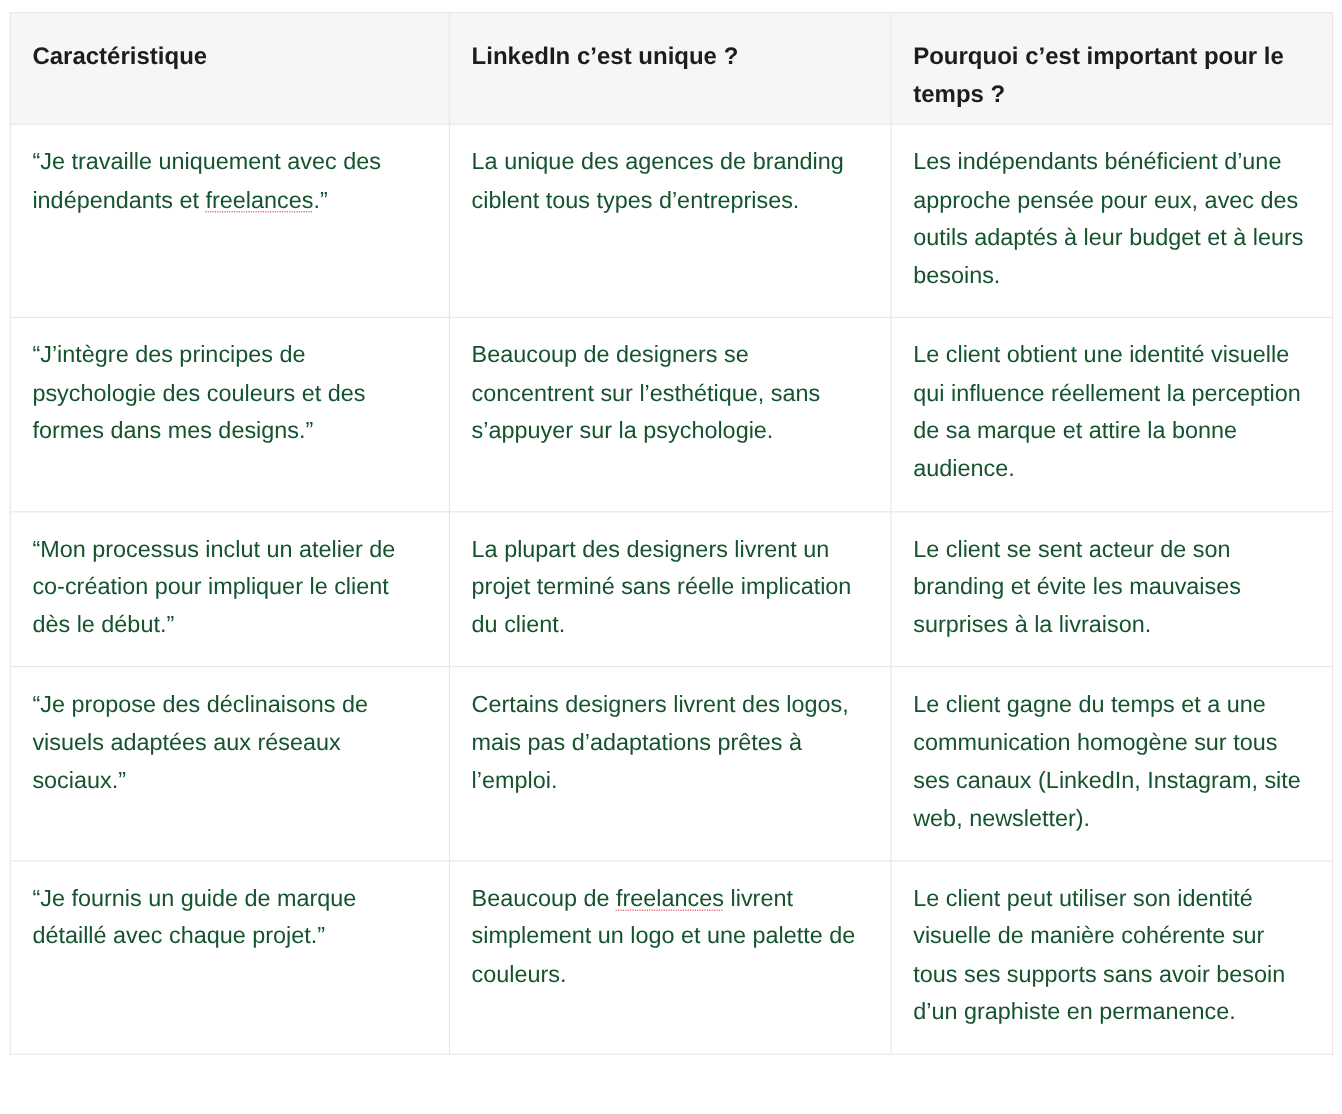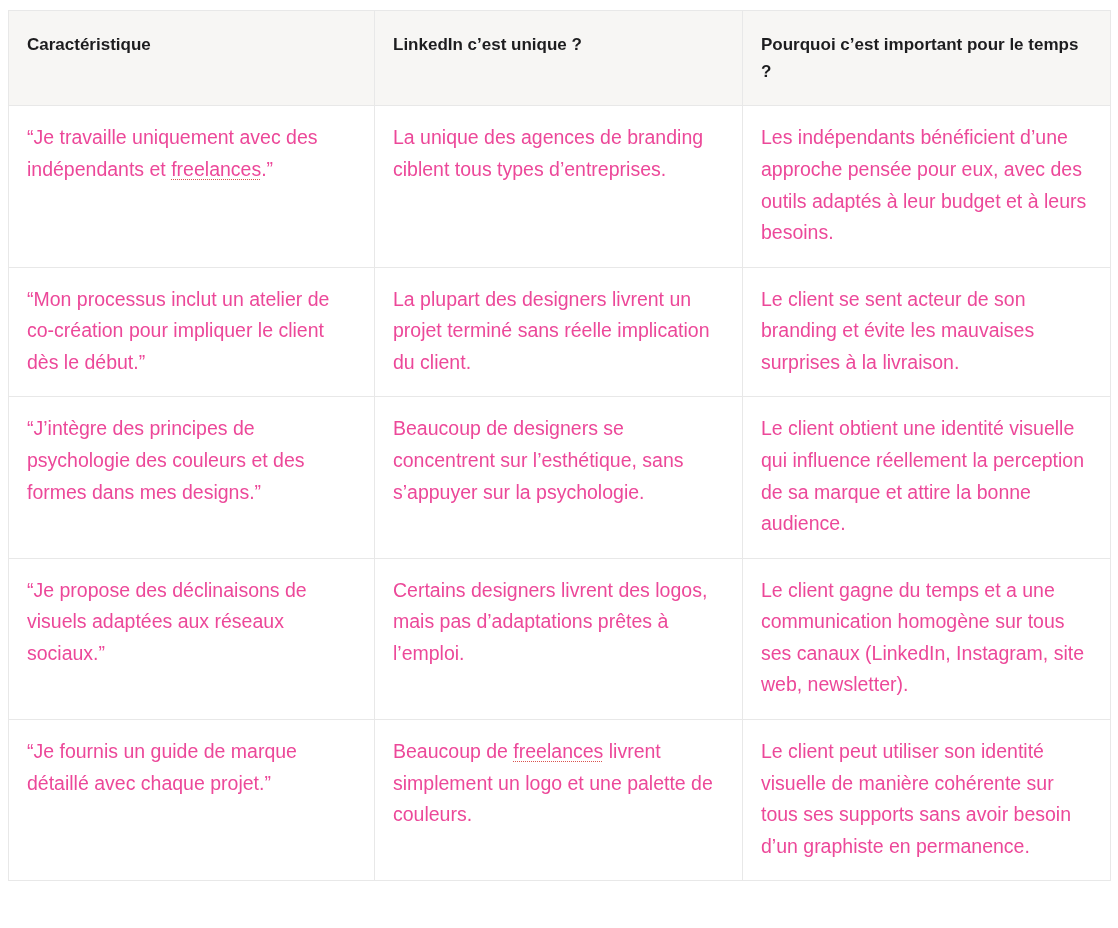--- a/index.html
+++ b/index.html
@@ -33,31 +33,31 @@
     vertical-align: top;
     text-align: left;
     padding: 16px 18px 18px 18px;
     font-size: 19.5px;
     line-height: 1.62;
     font-weight: 400;
   }
   table.features-table thead th {
     background: #f7f6f4;
     font-weight: 700;
-    font-size: 17px;
+    font-size: 20px;
     line-height: 1.6;
     padding-top: 20px;
-    padding-bottom: 20px;
+    padding-bottom: 8px;
     color: #1d1d1f;
   }
   col.c1 { width: 366px; }
   col.c2 { width: 368px; }
   col.c3 { width: 368px; }
   tbody td {
-    color: #ec4899;
+    color: #14532d;
   }
   .spell {
     text-decoration: underline;
     text-decoration-style: dotted;
     text-decoration-color: #d9534f;
     text-decoration-thickness: 1px;
     text-underline-offset: 3px;
   }
 </style>
 </head>
@@ -77,28 +77,28 @@
         <th>Pourquoi c’est important pour le temps ?</th>
       </tr>
     </thead>
     <tbody>
       <tr>
         <td><span>“Je travaille uniquement avec des indépendants et </span><span class="spell">freelances</span><span>.”</span></td>
         <td>La unique des agences de branding ciblent tous types d’entreprises.</td>
         <td>Les indépendants bénéficient d’une approche pensée pour eux, avec des outils adaptés à leur budget et à leurs besoins.</td>
       </tr>
       <tr>
+        <td>“J’intègre des principes de psychologie des couleurs et des formes dans mes designs.”</td>
+        <td>Beaucoup de designers se concentrent sur l’esthétique, sans s’appuyer sur la psychologie.</td>
+        <td>Le client obtient une identité visuelle qui influence réellement la perception de sa marque et attire la bonne audience.</td>
+      </tr>
+      <tr>
         <td>“Mon processus inclut un atelier de co-création pour impliquer le client dès le début.”</td>
         <td>La plupart des designers livrent un projet terminé sans réelle implication du client.</td>
         <td>Le client se sent acteur de son branding et évite les mauvaises surprises à la livraison.</td>
-      </tr>
-      <tr>
-        <td>“J’intègre des principes de psychologie des couleurs et des formes dans mes designs.”</td>
-        <td>Beaucoup de designers se concentrent sur l’esthétique, sans s’appuyer sur la psychologie.</td>
-        <td>Le client obtient une identité visuelle qui influence réellement la perception de sa marque et attire la bonne audience.</td>
       </tr>
       <tr>
         <td>“Je propose des déclinaisons de visuels adaptées aux réseaux sociaux.”</td>
         <td>Certains designers livrent des logos, mais pas d’adaptations prêtes à l’emploi.</td>
         <td>Le client gagne du temps et a une communication homogène sur tous ses canaux (LinkedIn, Instagram, site web, newsletter).</td>
       </tr>
       <tr>
         <td>“Je fournis un guide de marque détaillé avec chaque projet.”</td>
         <td><span>Beaucoup de </span><span class="spell">freelances</span><span> livrent simplement un logo et une palette de couleurs.</span></td>
         <td>Le client peut utiliser son identité visuelle de manière cohérente sur tous ses supports sans avoir besoin d’un graphiste en permanence.</td>

